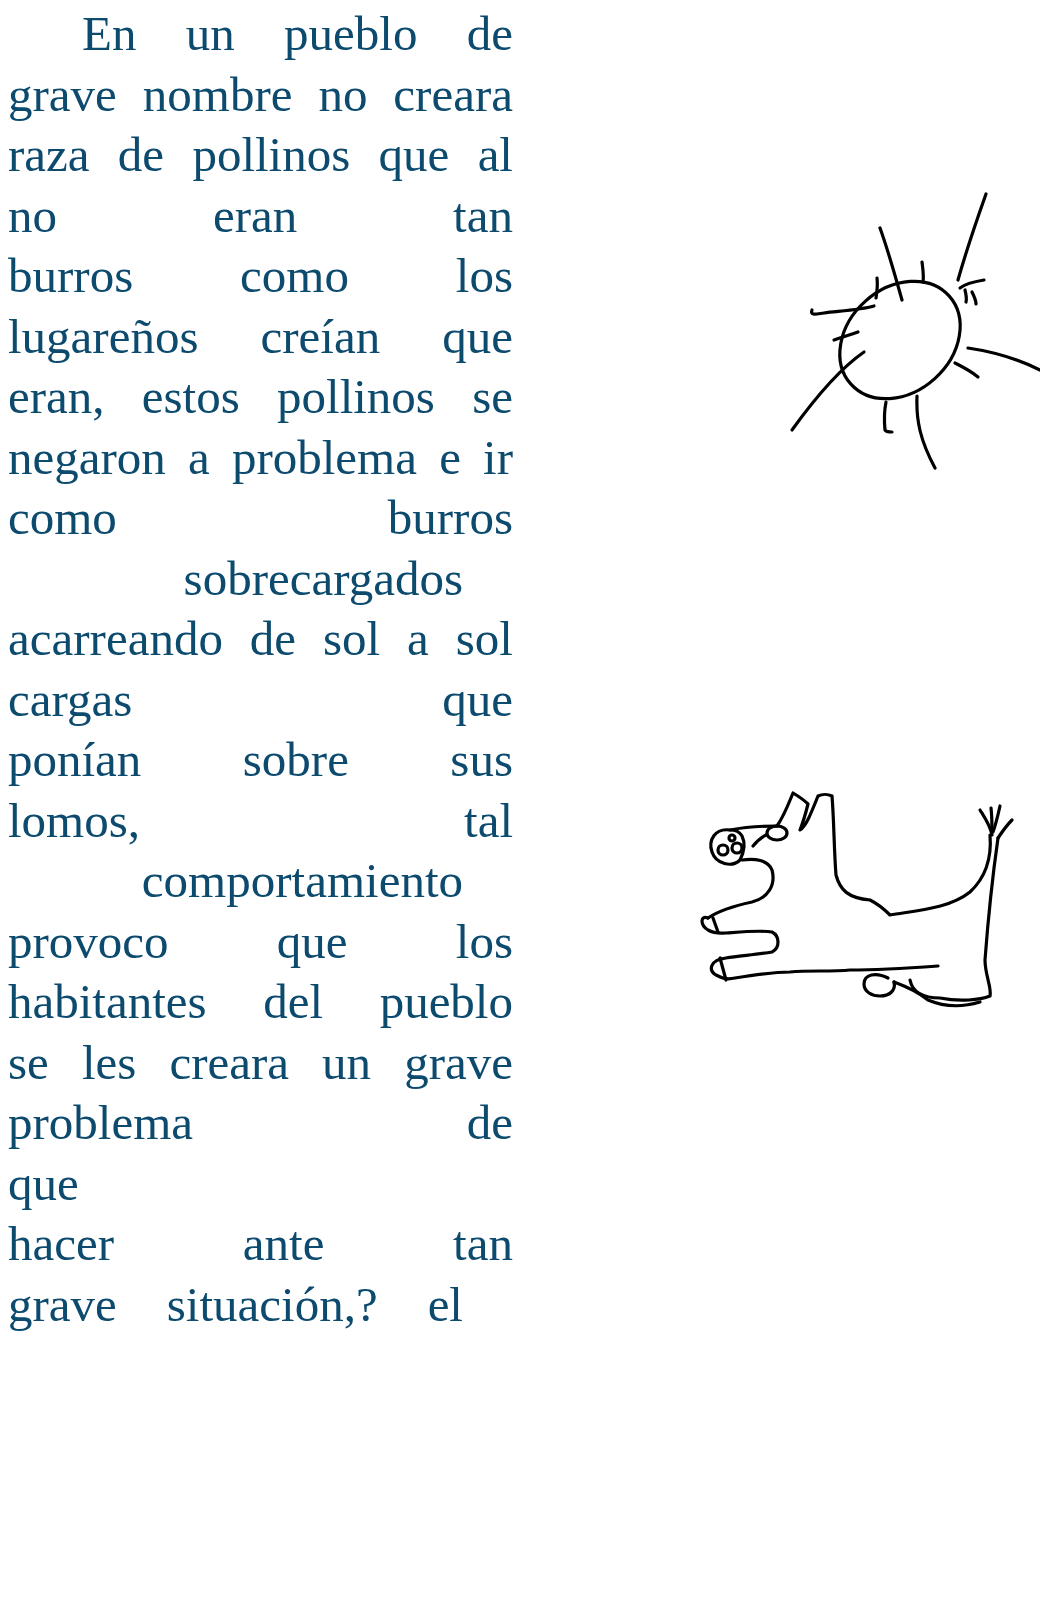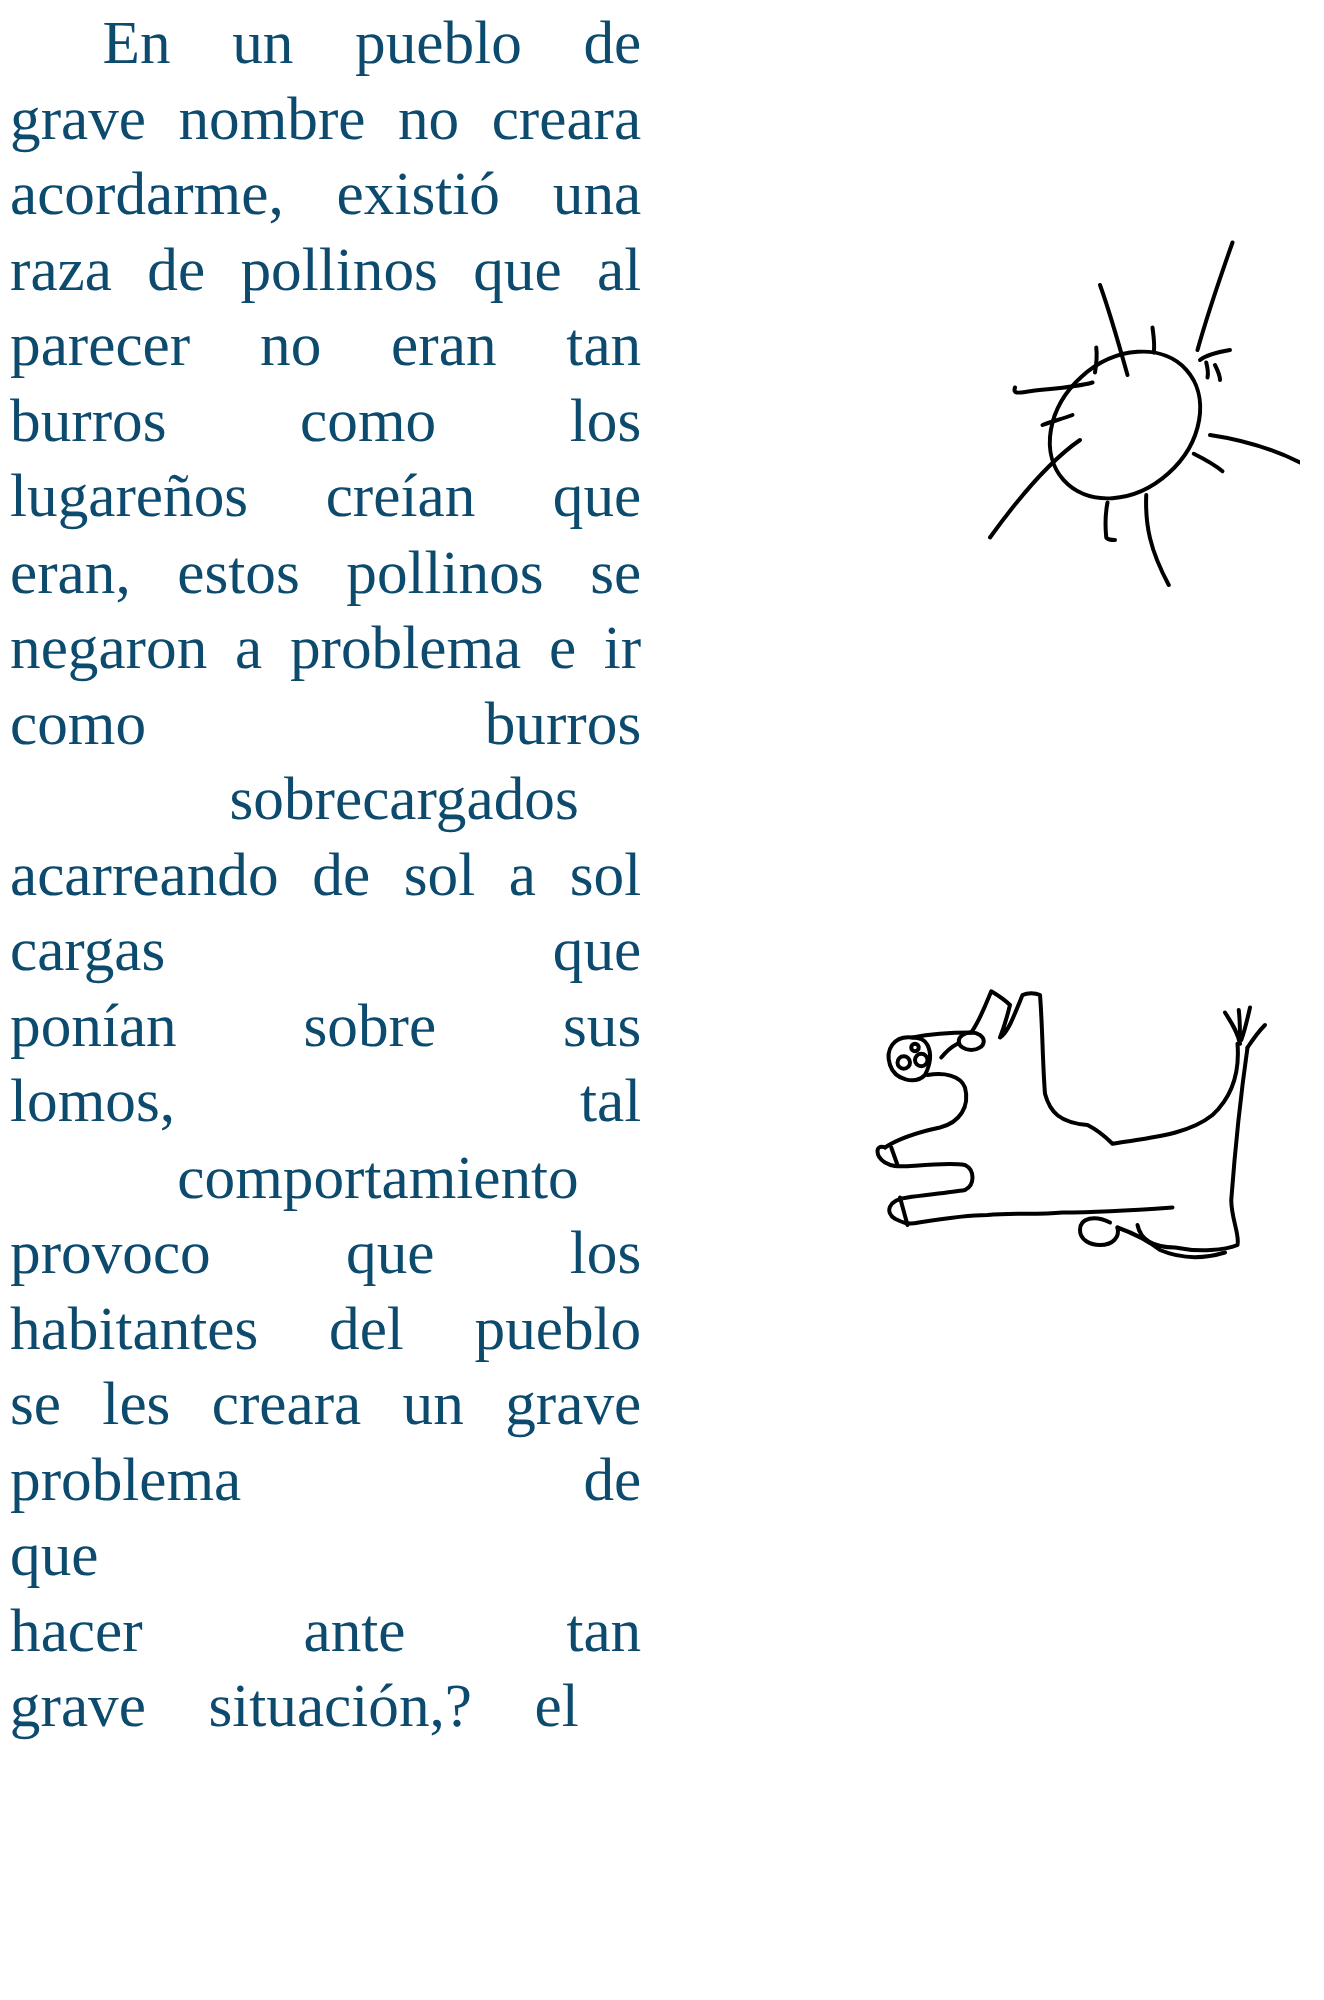--- a/index.html
+++ b/index.html
@@ -36,33 +36,27 @@
       <span>pueblo</span>
       <span>de</span>
     </div>
     <div class="line">
       <span>grave</span>
       <span>nombre</span>
       <span>no</span>
       <span>creara</span>
     </div>
     <div class="line">
-      <span>acordarme,</span>
-      <span>existió</span>
-      <span>una</span>
-    </div>
-    <div class="line">
       <span>raza</span>
       <span>de</span>
       <span>pollinos</span>
       <span>que</span>
       <span>al</span>
     </div>
     <div class="line">
-      <span>parecer</span>
       <span>no</span>
       <span>eran</span>
       <span>tan</span>
     </div>
     <div class="line">
       <span>burros</span>
       <span>como</span>
       <span>los</span>
     </div>
     <div class="line">

